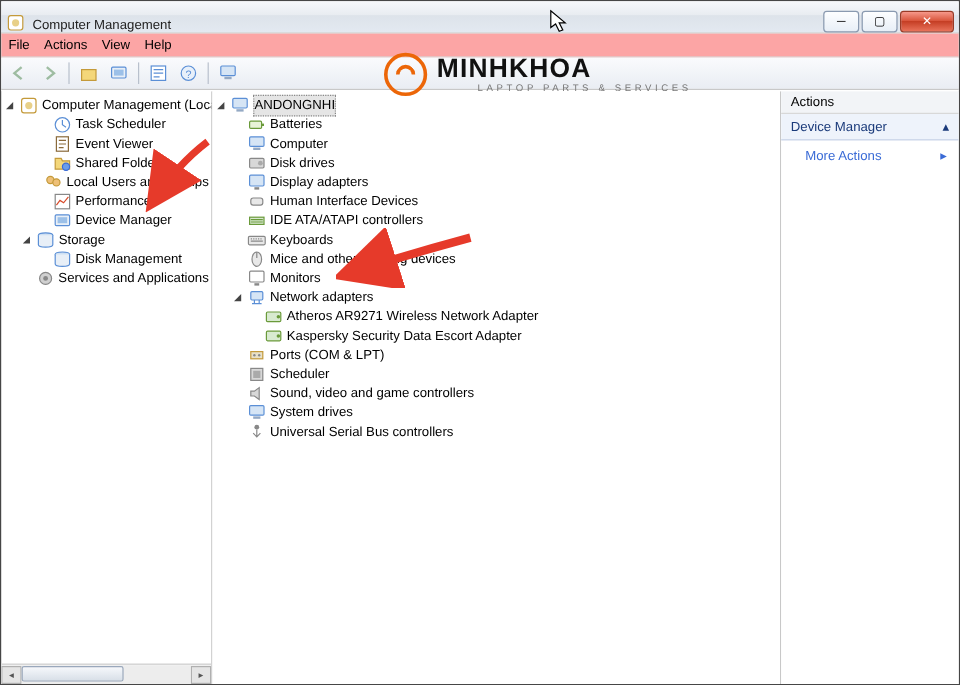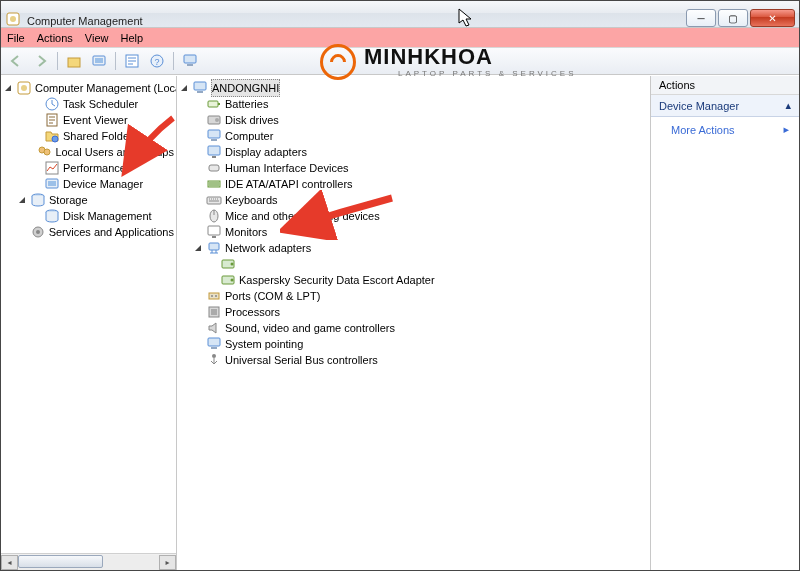--- a/index.html
+++ b/index.html
@@ -531,31 +531,31 @@
     <span class="toggle"></span>
     <span class="icon"><svg width="16" height="16">
                 <use href="#i-battery"></use>
               </svg></span>
     <span class="label">Batteries</span>
   </div>
           <div class="node">
     <span class="indent" style="width:14px"></span>
     <span class="toggle"></span>
     <span class="icon"><svg width="16" height="16">
+                <use href="#i-computer"></use>
+              </svg></span>
+    <span class="label">Computer</span>
+  </div>
+          <div class="node">
+    <span class="indent" style="width:14px"></span>
+    <span class="toggle"></span>
+    <span class="icon"><svg width="16" height="16">
                 <use href="#i-disk"></use>
               </svg></span>
     <span class="label">Disk drives</span>
-  </div>
-          <div class="node">
-    <span class="indent" style="width:14px"></span>
-    <span class="toggle"></span>
-    <span class="icon"><svg width="16" height="16">
-                <use href="#i-computer"></use>
-              </svg></span>
-    <span class="label">Computer</span>
   </div>
           <div class="node">
     <span class="indent" style="width:14px"></span>
     <span class="toggle"></span>
     <span class="icon"><svg width="16" height="16">
                 <use href="#i-display"></use>
               </svg></span>
     <span class="label">Display adapters</span>
   </div>
           <div class="node">
@@ -609,20 +609,21 @@
                 <use href="#i-network"></use>
               </svg></span>
     <span class="label">Network adapters</span>
   </div>
           <div class="node">
     <span class="indent" style="width:28px"></span>
     <span class="toggle"></span>
     <span class="icon"><svg width="16" height="16">
                 <use href="#i-netcard"></use>
               </svg></span>
+    <span class="label">Atheros AR9271 Wireless Network Adapter</span>
   </div>
           <div class="node">
     <span class="indent" style="width:28px"></span>
     <span class="toggle"></span>
     <span class="icon"><svg width="16" height="16">
                 <use href="#i-netcard"></use>
               </svg></span>
     <span class="label">Kaspersky Security Data Escort Adapter</span>
   </div>
           <div class="node">
@@ -632,37 +633,37 @@
                 <use href="#i-port"></use>
               </svg></span>
     <span class="label">Ports (COM &amp; LPT)</span>
   </div>
           <div class="node">
     <span class="indent" style="width:14px"></span>
     <span class="toggle"></span>
     <span class="icon"><svg width="16" height="16">
                 <use href="#i-cpu"></use>
               </svg></span>
-    <span class="label">Processors</span>
+    <span class="label">Scheduler</span>
   </div>
           <div class="node">
     <span class="indent" style="width:14px"></span>
     <span class="toggle"></span>
     <span class="icon"><svg width="16" height="16">
                 <use href="#i-sound"></use>
               </svg></span>
     <span class="label">Sound, video and game controllers</span>
   </div>
           <div class="node">
     <span class="indent" style="width:14px"></span>
     <span class="toggle"></span>
     <span class="icon"><svg width="16" height="16">
                 <use href="#i-computer"></use>
               </svg></span>
-    <span class="label">System pointing</span>
+    <span class="label">System drives</span>
   </div>
           <div class="node">
     <span class="indent" style="width:14px"></span>
     <span class="toggle"></span>
     <span class="icon"><svg width="16" height="16">
                 <use href="#i-usb"></use>
               </svg></span>
     <span class="label">Universal Serial Bus controllers</span>
   </div>
         </div>

